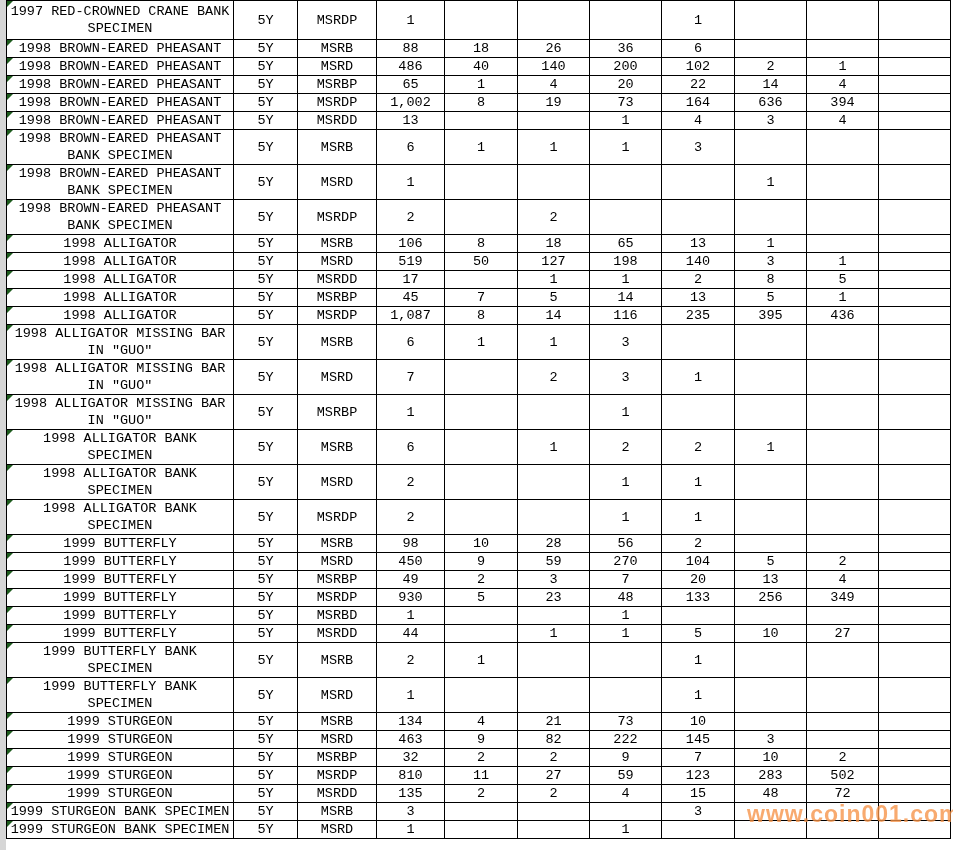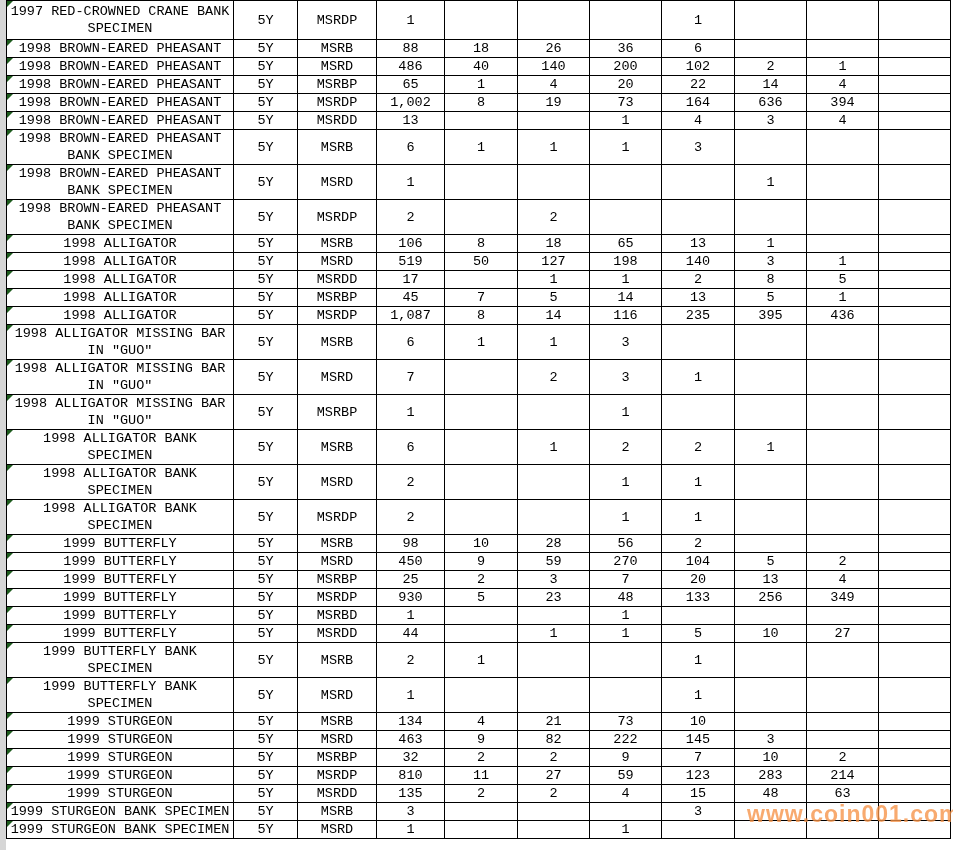--- a/index.html
+++ b/index.html
@@ -370,21 +370,21 @@
           <td>270</td>
           <td>104</td>
           <td>5</td>
           <td>2</td>
           <td></td>
         </tr>
         <tr>
           <td class="cell-name"><span class="tri"></span><span>1999 BUTTERFLY</span></td>
           <td>5Y</td>
           <td>MSRBP</td>
-          <td>25</td>
+          <td>49</td>
           <td>2</td>
           <td>3</td>
           <td>7</td>
           <td>20</td>
           <td>13</td>
           <td>4</td>
           <td></td>
         </tr>
         <tr>
           <td class="cell-name"><span class="tri"></span><span>1999 BUTTERFLY</span></td>
@@ -493,34 +493,34 @@
         <tr>
           <td class="cell-name"><span class="tri"></span><span>1999 STURGEON</span></td>
           <td>5Y</td>
           <td>MSRDP</td>
           <td>810</td>
           <td>11</td>
           <td>27</td>
           <td>59</td>
           <td>123</td>
           <td>283</td>
-          <td>214</td>
+          <td>502</td>
           <td></td>
         </tr>
         <tr>
           <td class="cell-name"><span class="tri"></span><span>1999 STURGEON</span></td>
           <td>5Y</td>
           <td>MSRDD</td>
           <td>135</td>
           <td>2</td>
           <td>2</td>
           <td>4</td>
           <td>15</td>
           <td>48</td>
-          <td>63</td>
+          <td>72</td>
           <td></td>
         </tr>
         <tr>
           <td class="cell-name"><span class="tri"></span><span>1999 STURGEON BANK SPECIMEN</span></td>
           <td>5Y</td>
           <td>MSRB</td>
           <td>3</td>
           <td></td>
           <td></td>
           <td></td>

